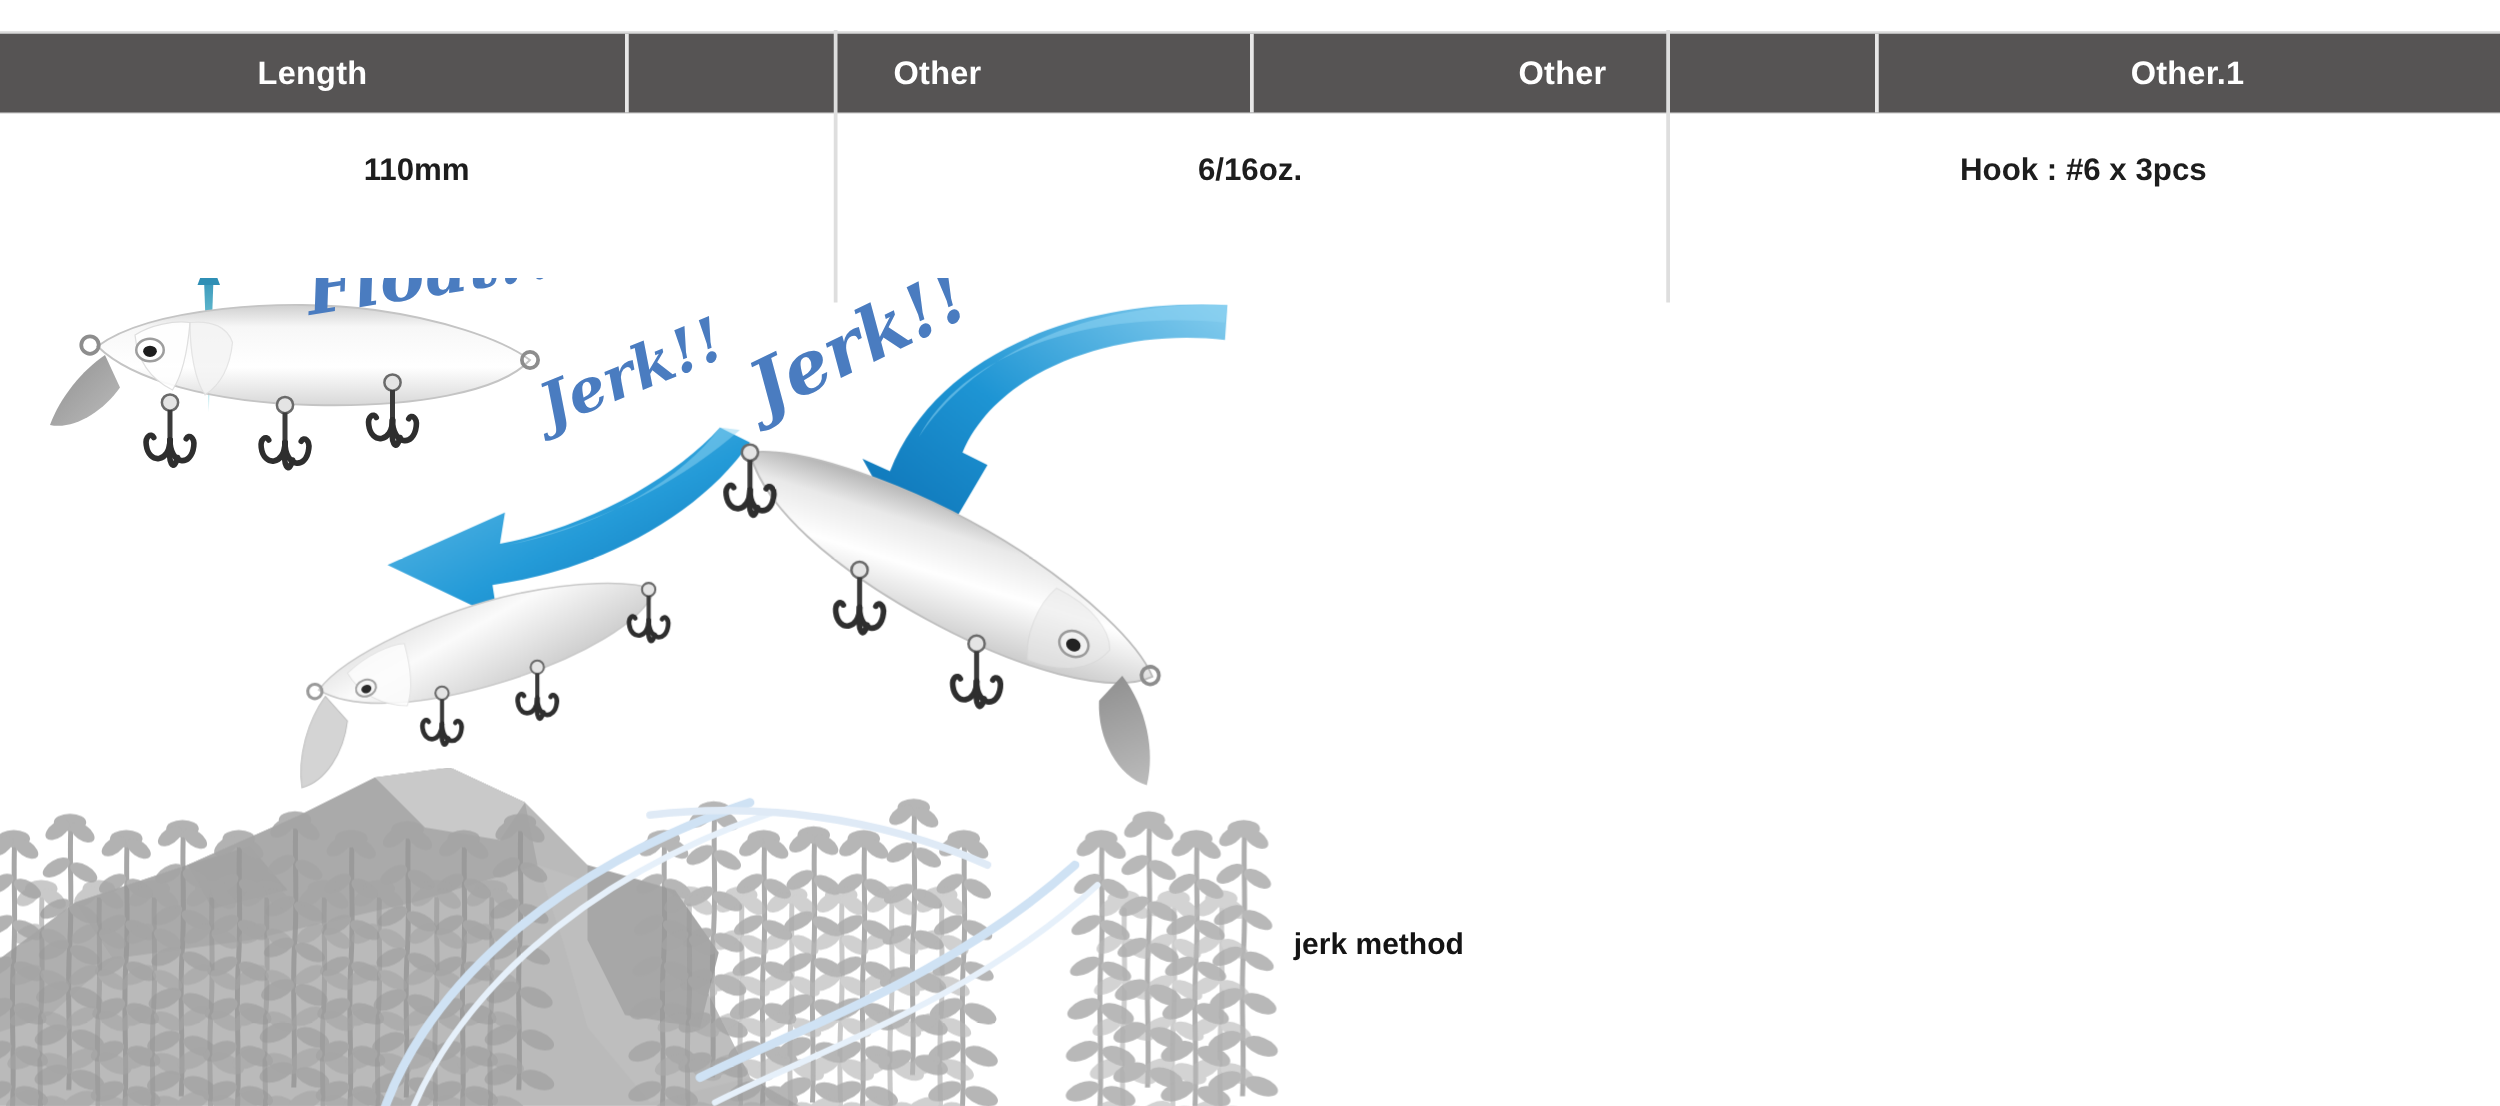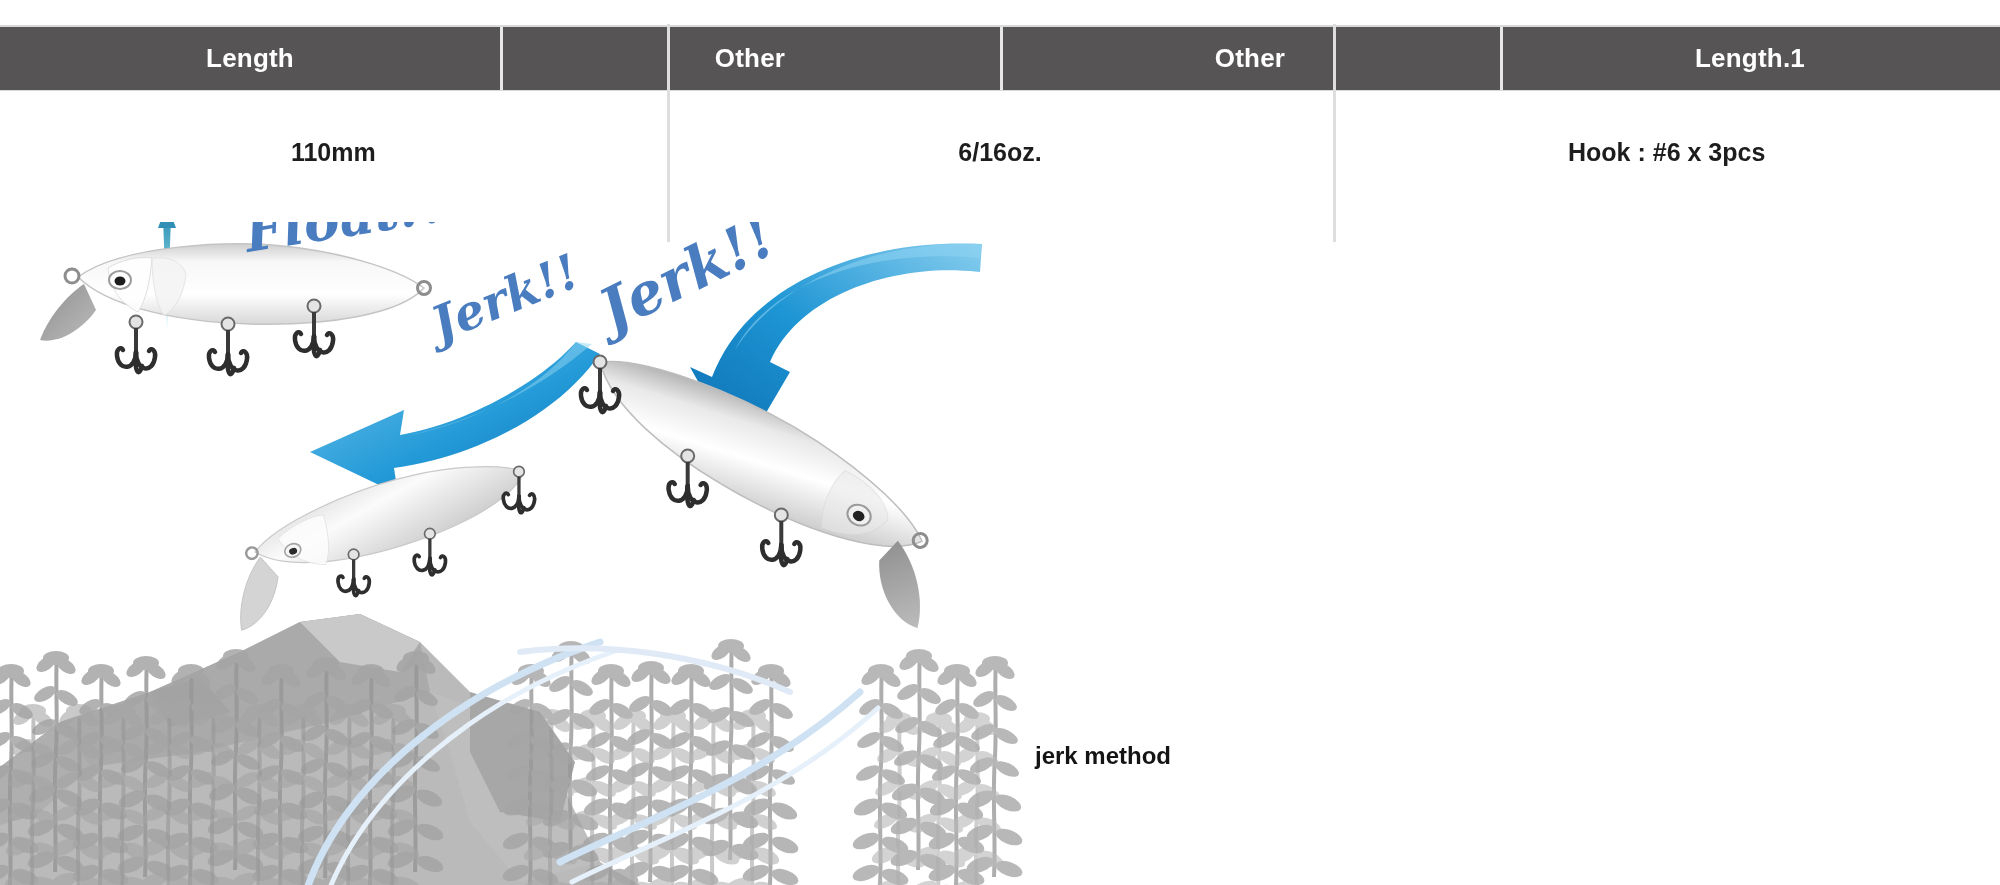--- a/index.html
+++ b/index.html
@@ -34,21 +34,21 @@
     content:"";position:absolute;left:0;top:0;bottom:0;width:3px;
     background:#e8e8e8;
   }
   .spec-body{
     position:absolute;left:0;top:66px;width:2000px;height:152px;
     display:flex;
   }
   .spec-body .cell{
     flex:1 1 25%;
     display:flex;align-items:flex-start;justify-content:center;
-    padding-top:48px;
+    padding-top:32px;
     box-sizing:border-box;
     color:#1d1d1d;
     font-size:25px;font-weight:bold;
     position:relative;
   }
   .spec-body .cell + .cell::before{
     content:"";position:absolute;left:0;top:-66px;height:218px;width:3px;
     background:#dedede;
   }
 
@@ -68,21 +68,21 @@
 </style>
 </head>
 <body>
 
 <div class="spec-table">
 
   <div class="spec-head">
     <div class="cell">Length</div>
     <div class="cell">Other</div>
     <div class="cell">Other</div>
-    <div class="cell">Length.1</div>
+    <div class="cell">Other.1</div>
   </div>
 
   <div class="spec-body">
     <div class="cell">110mm</div>
     <div class="cell">6/16oz.</div>
     <div class="cell">Hook : #6 x 3pcs</div>
   </div>
 
 </div>
 

